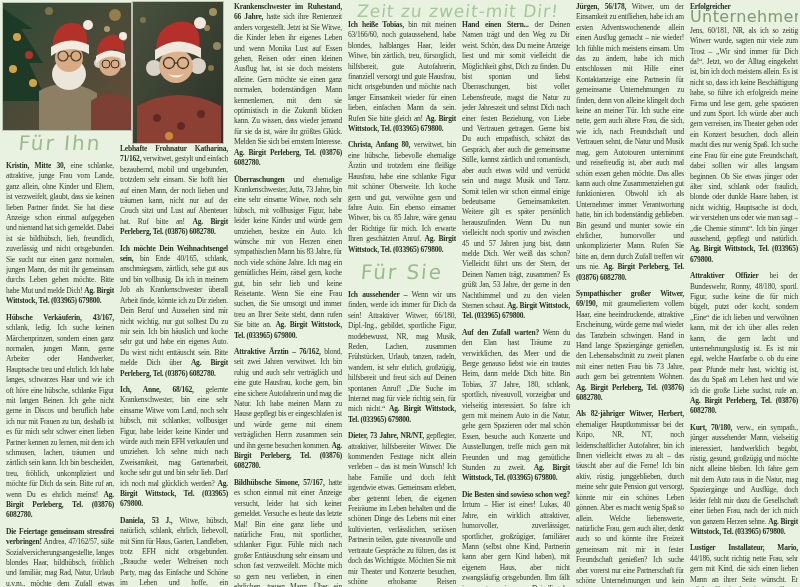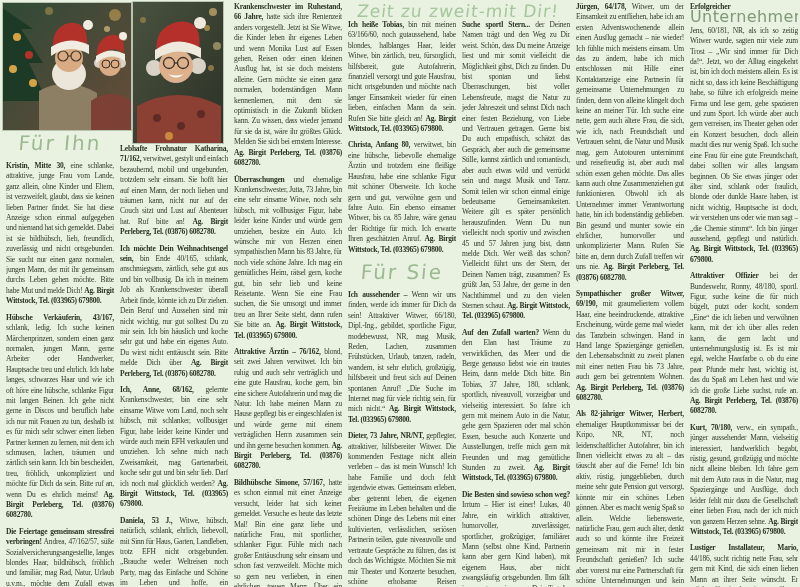--- a/index.html
+++ b/index.html
@@ -193,40 +193,40 @@
       <p class="ad">
         <b class="hl">Dieter, 73 Jahre, NR/NT,</b>
         <span>gepflegter, attraktiver, hilfsbereiter Witwer. Die kommenden Festtage nicht allein verleben – das ist mein Wunsch! Ich habe Familie und doch fehlt irgendwie etwas. Gemeinsam erleben, aber getrennt leben, die eigenen Freiräume im Leben behalten und die schönen Dinge des Lebens mit einer kultivierten, verlässlichen, seriösen Partnerin teilen, gute niveauvolle und vertraute Gespräche zu führen, das ist doch das Wichtigste. Möchten Sie mit mir Theater und Konzerte besuchen, schöne erholsame Reisen unternehmen, tanzen, gepflegt Essen gehen, Spaziergänge unternehmen, dann haben Sie Mut und rufen jetzt an.</span>
         
       </p>
     </div>
 
     <div class="col">
       <div class="sp20"></div>
       <p class="ad">
-        <b class="hl">Suche sportl Stern...</b>
+        <b class="hl">Hand einen Stern...</b>
         <span>der Deinen Namen trägt und den Weg zu Dir weist. Schön, dass Du meine Anzeige liest und mir somit vielleicht die Möglichkeit gibst, Dich zu finden. Du bist spontan und liebst Überraschungen, bist voller Lebensfreude, magst die Natur zu jeder Jahreszeit und sehnst Dich nach einer festen Beziehung, von Liebe und Vertrauen getragen. Gerne bist Du auch empathisch, schätzt das Gespräch, aber auch die gemeinsame Stille, kannst zärtlich und romantisch, aber auch etwas wild und verrückt sein und magst Musik und Tanz. Somit teilen wir schon einmal einige bedeutsame Gemeinsamkeiten. Weitere gilt es später persönlich herauszufinden. Wenn Du nun vielleicht noch sportiv und zwischen 45 und 57 Jahren jung bist, dann melde Dich. Wer weiß das schon? Vielleicht führt uns der Stern, der Deinen Namen trägt, zusammen? Es grüßt Jan, 53 Jahre, der gerne in den Nachthimmel und zu den vielen Sternen schaut.</span>
         <b class="ag">Ag. Birgit Wittstock, Tel. (033965) 679800.</b>
       </p>
       <p class="ad">
         <b class="hl">Auf den Zufall warten?</b>
         <span>Wenn du den Elan hast Träume zu verwirklichen, das Meer und die Berge genauso liebst wie ein trautes Heim, dann melde Dich bitte. Bin Tobias, 37 Jahre, 180, schlank, sportlich, niveauvoll, vorzeigbar und vielseitig interessiert. So fahre ich gern mit meinem Auto in die Natur, gehe gern Spazieren oder mal schön Essen, besuche auch Konzerte und Ausstellungen, treffe mich gern mit Freunden und mag gemütliche Stunden zu zweit.</span>
         <b class="ag">Ag. Birgit Wittstock, Tel. (033965) 679800.</b>
       </p>
       <p class="ad">
         <b class="hl">Die Besten sind sowieso schon weg?</b>
         <span>Irrtum – Hier ist einer! Lukas, 40 Jahre, ein wirklich attraktiver, humorvoller, zuverlässiger, sportlicher, großzügiger, familiärer Mann (selbst ohne Kind, Partnerin kann aber gern Kind haben), mit eigenem Haus, aber nicht zwangsläufig ortsgebunden. Ihm fällt immer etwas ein, wenn Dein Tag der totale Reinfall war, das Auto nicht fährt, der Staubsauger kaputt ist oder Dir einfach die Decke auf den Kopf fällt. Melde Dich bitte.</span>
         
       </p>
     </div>
 
     <div class="col">
       <div class="sp2"></div>
       <p class="ad">
-        <b class="hl">Jürgen, 64/178,</b>
+        <b class="hl">Jürgen, 56/178,</b>
         <span>Witwer, um der Einsamkeit zu entfliehen, habe ich am ersten Adventswochenende allein einen Ausflug gemacht – nie wieder! Ich fühlte mich meistens einsam. Um das zu ändern, habe ich mich entschlossen mit Hilfe einer Kontaktanzeige eine Partnerin für gemeinsame Unternehmungen zu finden, denn von alleine klingelt doch keine an meiner Tür. Ich suche eine nette, gern auch ältere Frau, die sich, wie ich, nach Freundschaft und Vertrauen sehnt, die Natur und Musik mag, gern Autotouren unternimmt und reisefreudig ist, aber auch mal schön essen gehen möchte. Das alles kann auch ohne Zusammenziehen gut funktionieren. Obwohl ich als Unternehmer immer Verantwortung hatte, bin ich bodenständig geblieben. Bin gesund und munter sowie ein ehrlicher, humorvoller und unkomplizierter Mann. Rufen Sie bitte an, denn durch Zufall treffen wir uns nie.</span>
         <b class="ag">Ag. Birgit Perleberg, Tel. (03876) 6082780.</b>
       </p>
       <p class="ad">
         <b class="hl">Sympathischer großer Witwer, 69/190,</b>
         <span>mit graumeliertem vollem Haar, eine beeindruckende, attraktive Erscheinung, würde gerne mal wieder das Tanzbein schwingen. Hand in Hand lange Spaziergänge genießen, den Lebensabschnitt zu zweit planen mit einer netten Frau bis 73 Jahre, auch gern bei getrenntem Wohnen.</span>
         <b class="ag">Ag. Birgit Perleberg, Tel. (03876) 6082780.</b>
       </p>
       <p class="ad">
         <b class="hl">Als 82-jähriger Witwer, Herbert,</b>

